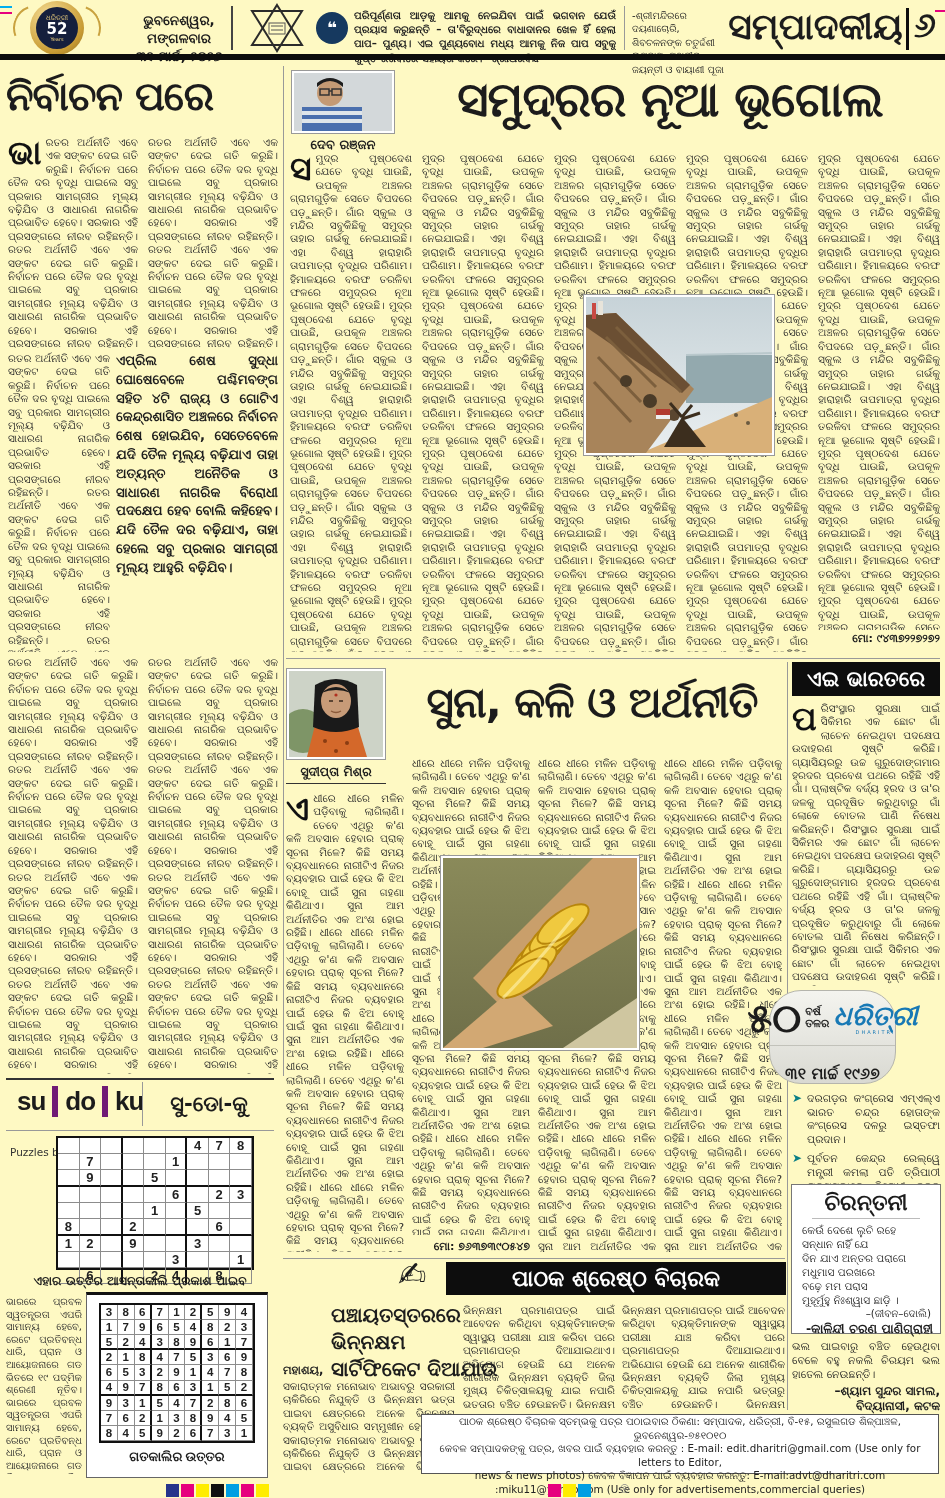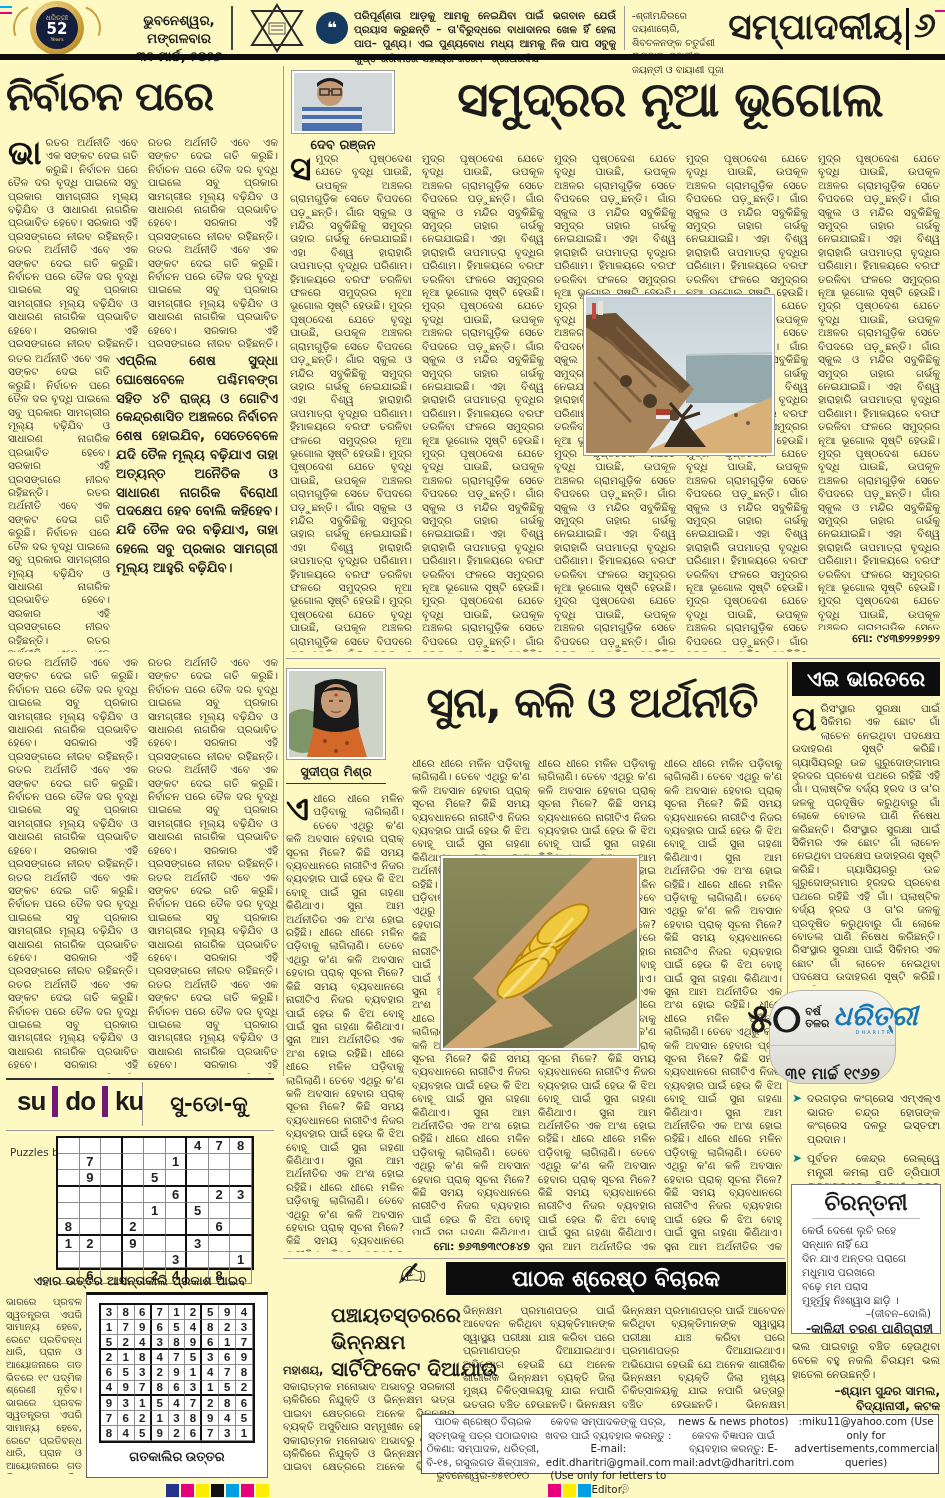--- a/index.html
+++ b/index.html
@@ -27,21 +27,21 @@
 .scell.br{border-right:2.5px solid #111;}
 .scell.bb{border-bottom:2.5px solid #111;}
 .bullet-row{display:flex;gap:5px;margin-bottom:6px;font-size:10.8px;line-height:13.6px;text-align:justify;}
 .bullet-glyph{color:#0b7f85;font-weight:bold;font-size:12px;line-height:13px;flex:0 0 auto;}
 .sudo-part{padding:0 7px;font-weight:bold;font-size:26px;letter-spacing:-1px;font-family:"Liberation Sans",sans-serif;}
 .sudo-part+.sudo-part{border-left:6px solid #701a75;}
 .sw{width:13px;height:13px;display:inline-block;margin-right:2px;}
 .photo-frame{border:1px solid #999;background:#fff;padding:2px;}
 .fifty-box{background:linear-gradient(#f4f4ef,#d9d9d2);border:1px solid #b5b5ad;display:flex;flex-direction:column;}
 .chira-box{border:1.5px solid #777;background:#fff;padding:5px 7px;}
-.contact-box{border:1.5px solid #555;background:#fff;display:flex;flex-direction:row;justify-content:space-between;}
+.contact-box{border:1.5px solid #555;background:#fff;display:flex;flex-direction:column;justify-content:space-between;}
 .contact-box div{text-align:center;font-size:10.3px;line-height:13.6px;color:#222;}
 </style>
 </head>
 <body>
 
 <div class="page">
 
   <div class="abs" style="left:0;top:6px;width:12px;height:2px;background:#00aeef;"></div>
   <div class="abs" style="left:0;top:12px;width:12px;height:2px;background:#e6007e;"></div>
   <div class="abs" style="right:0;top:10px;width:10px;height:2px;background:#e6007e;"></div>

